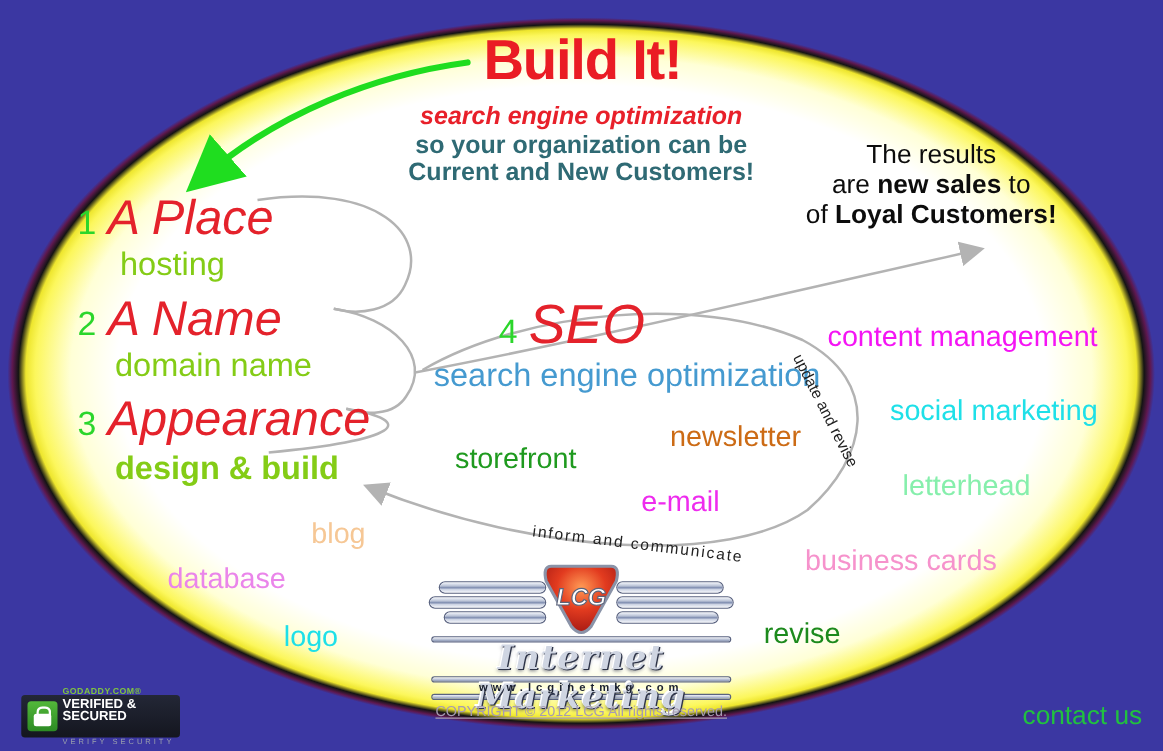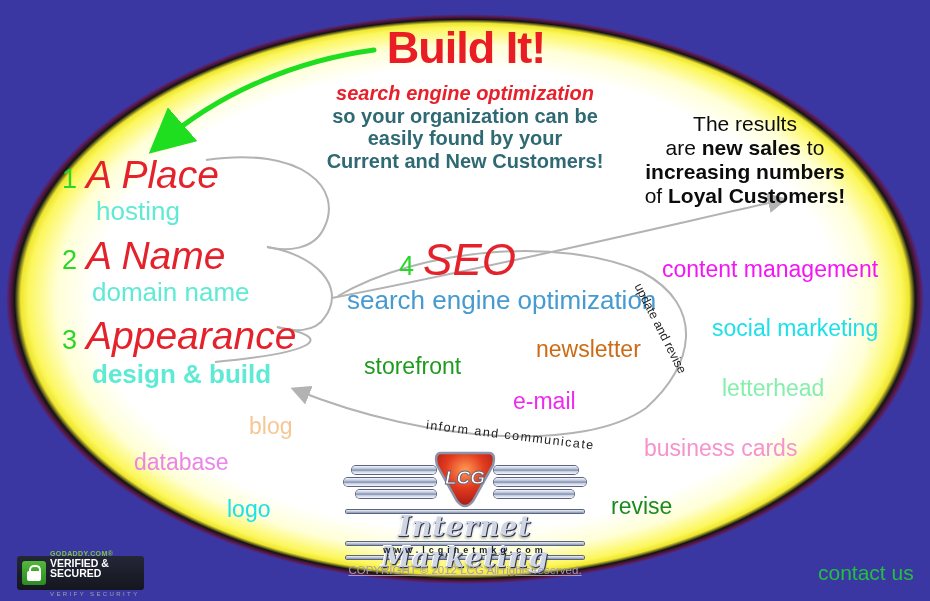--- a/index.html
+++ b/index.html
@@ -28,21 +28,21 @@
 
   
   .results{left:602px;top:112px;width:286px;text-align:center;
     font-size:21px;color:#0c0c0c;line-height:24px;font-weight:400;}
   .results b{font-weight:bold;}
 
   
   .step{display:flex;align-items:baseline;}
   .step .num{color:#2bd62b;font-size:27px;margin-right:9px;}
   .step .stitle{color:#e4222b;font-size:39px;font-style:italic;}
-  .sub{color:#5eead4;font-size:26px;}
+  .sub{color:#84cc16;font-size:26px;}
   .step1{left:62px;top:153px;} .sub1{left:96px;top:196px;}
   .step2{left:62px;top:234px;} .sub2{left:92px;top:277px;}
   .step3{left:62px;top:314px;} .sub3{left:92px;top:359px;font-weight:bold;}
   .step4{left:399px;top:235px;} .step4 .stitle{font-size:44px;}
   .sub4{left:347px;top:285px;color:#459ad0;}
 
   
   .kw{font-size:23px;}
   .kw-content-management{left:662px;top:256px;color:#f414f4;}
   .kw-social-marketing{left:712px;top:315px;color:#1ee0e8;}
@@ -118,28 +118,26 @@
 
   <path d="M332,298 C470,272 640,232 782,200" fill="none" stroke="#b3b3b3" stroke-width="2" marker-end="url(#mGray)"></path>
 
   <path d="M338,296 C420,248 560,236 642,272 C706,306 694,366 646,408 C584,452 430,444 296,390" fill="none" stroke="#b3b3b3" stroke-width="2" marker-end="url(#mGray)"></path>
 </svg>
 
 <div class="txt build-title">Build It!</div>
 <div class="txt intro">
   <div class="hl">search engine optimization</div>
   <div>so your organization can be</div>
-  <div>easily found by your</div>
   <div>Current and New Customers!</div>
 </div>
 
 <div class="txt results">
   <div>The results</div>
   <div><span>are </span><b>new sales</b><span> to</span></div>
-  <div><b>increasing numbers</b></div>
   <div><span>of </span><b>Loyal Customers!</b></div>
 </div>
 
 <div class="txt step step1">
   <span class="num">1</span>
   <span class="stitle">A Place</span>
 </div>
 <div class="txt sub sub1">hosting</div>
 
 <div class="txt step step2">

